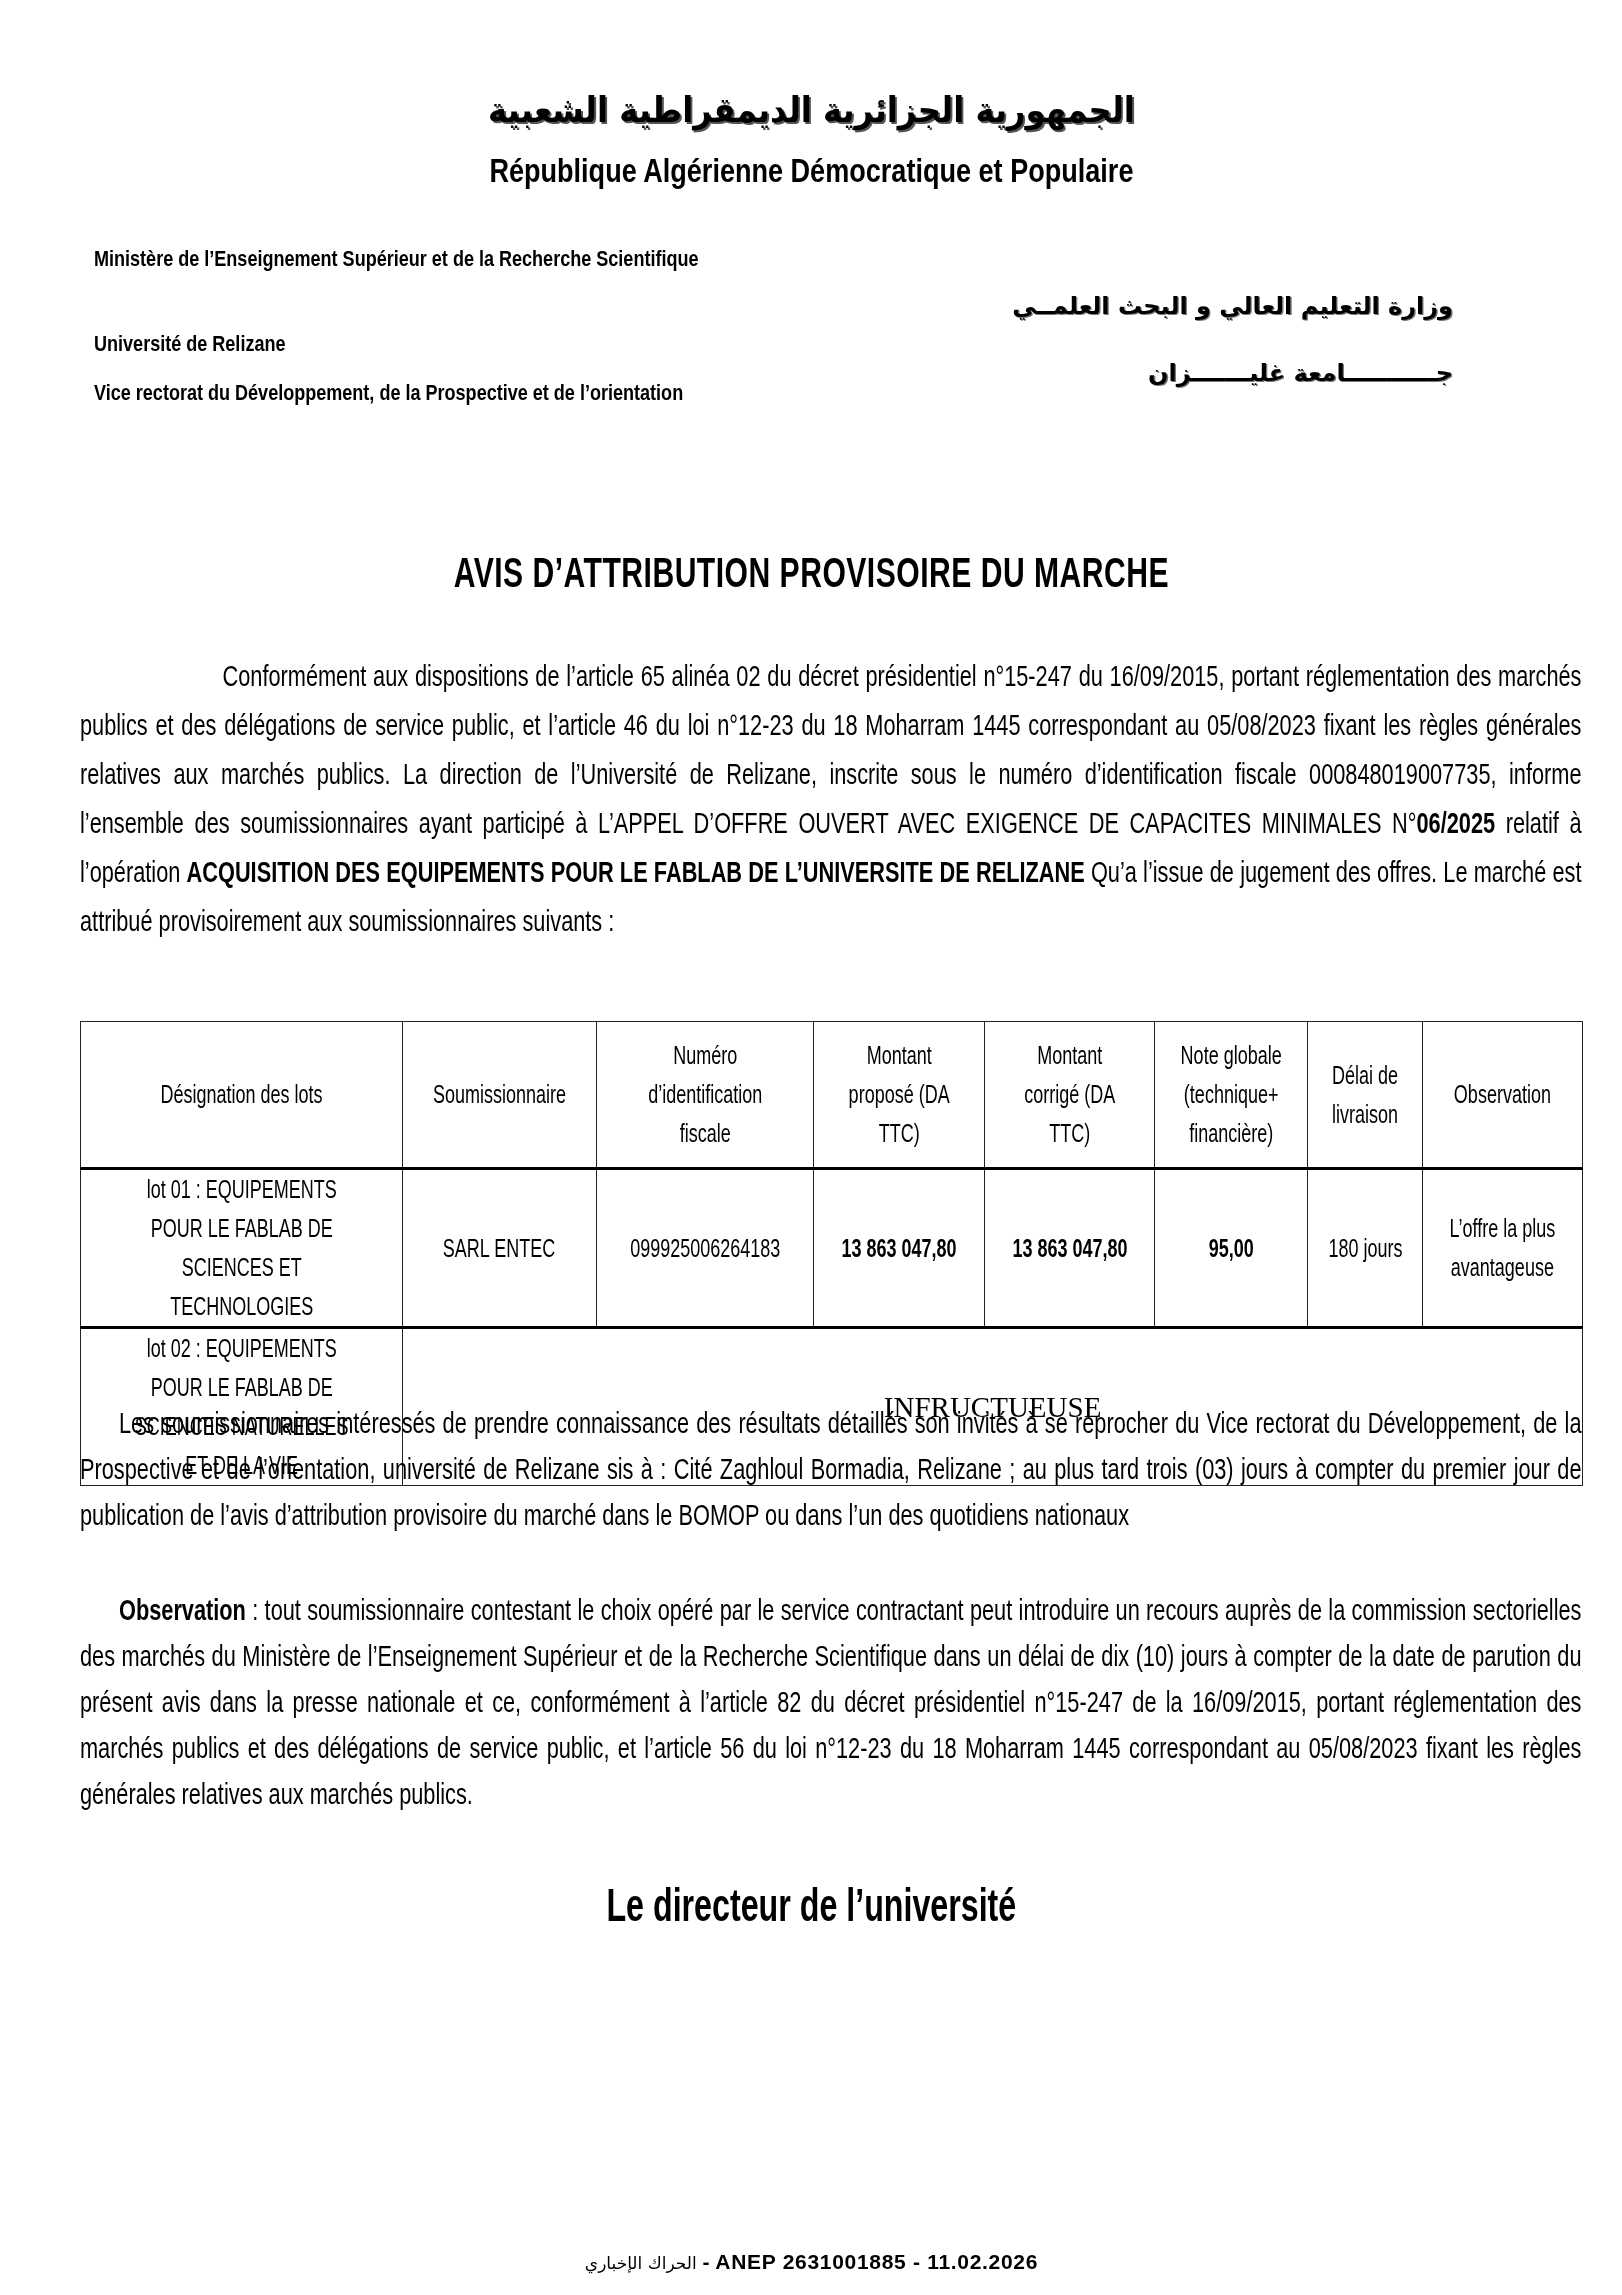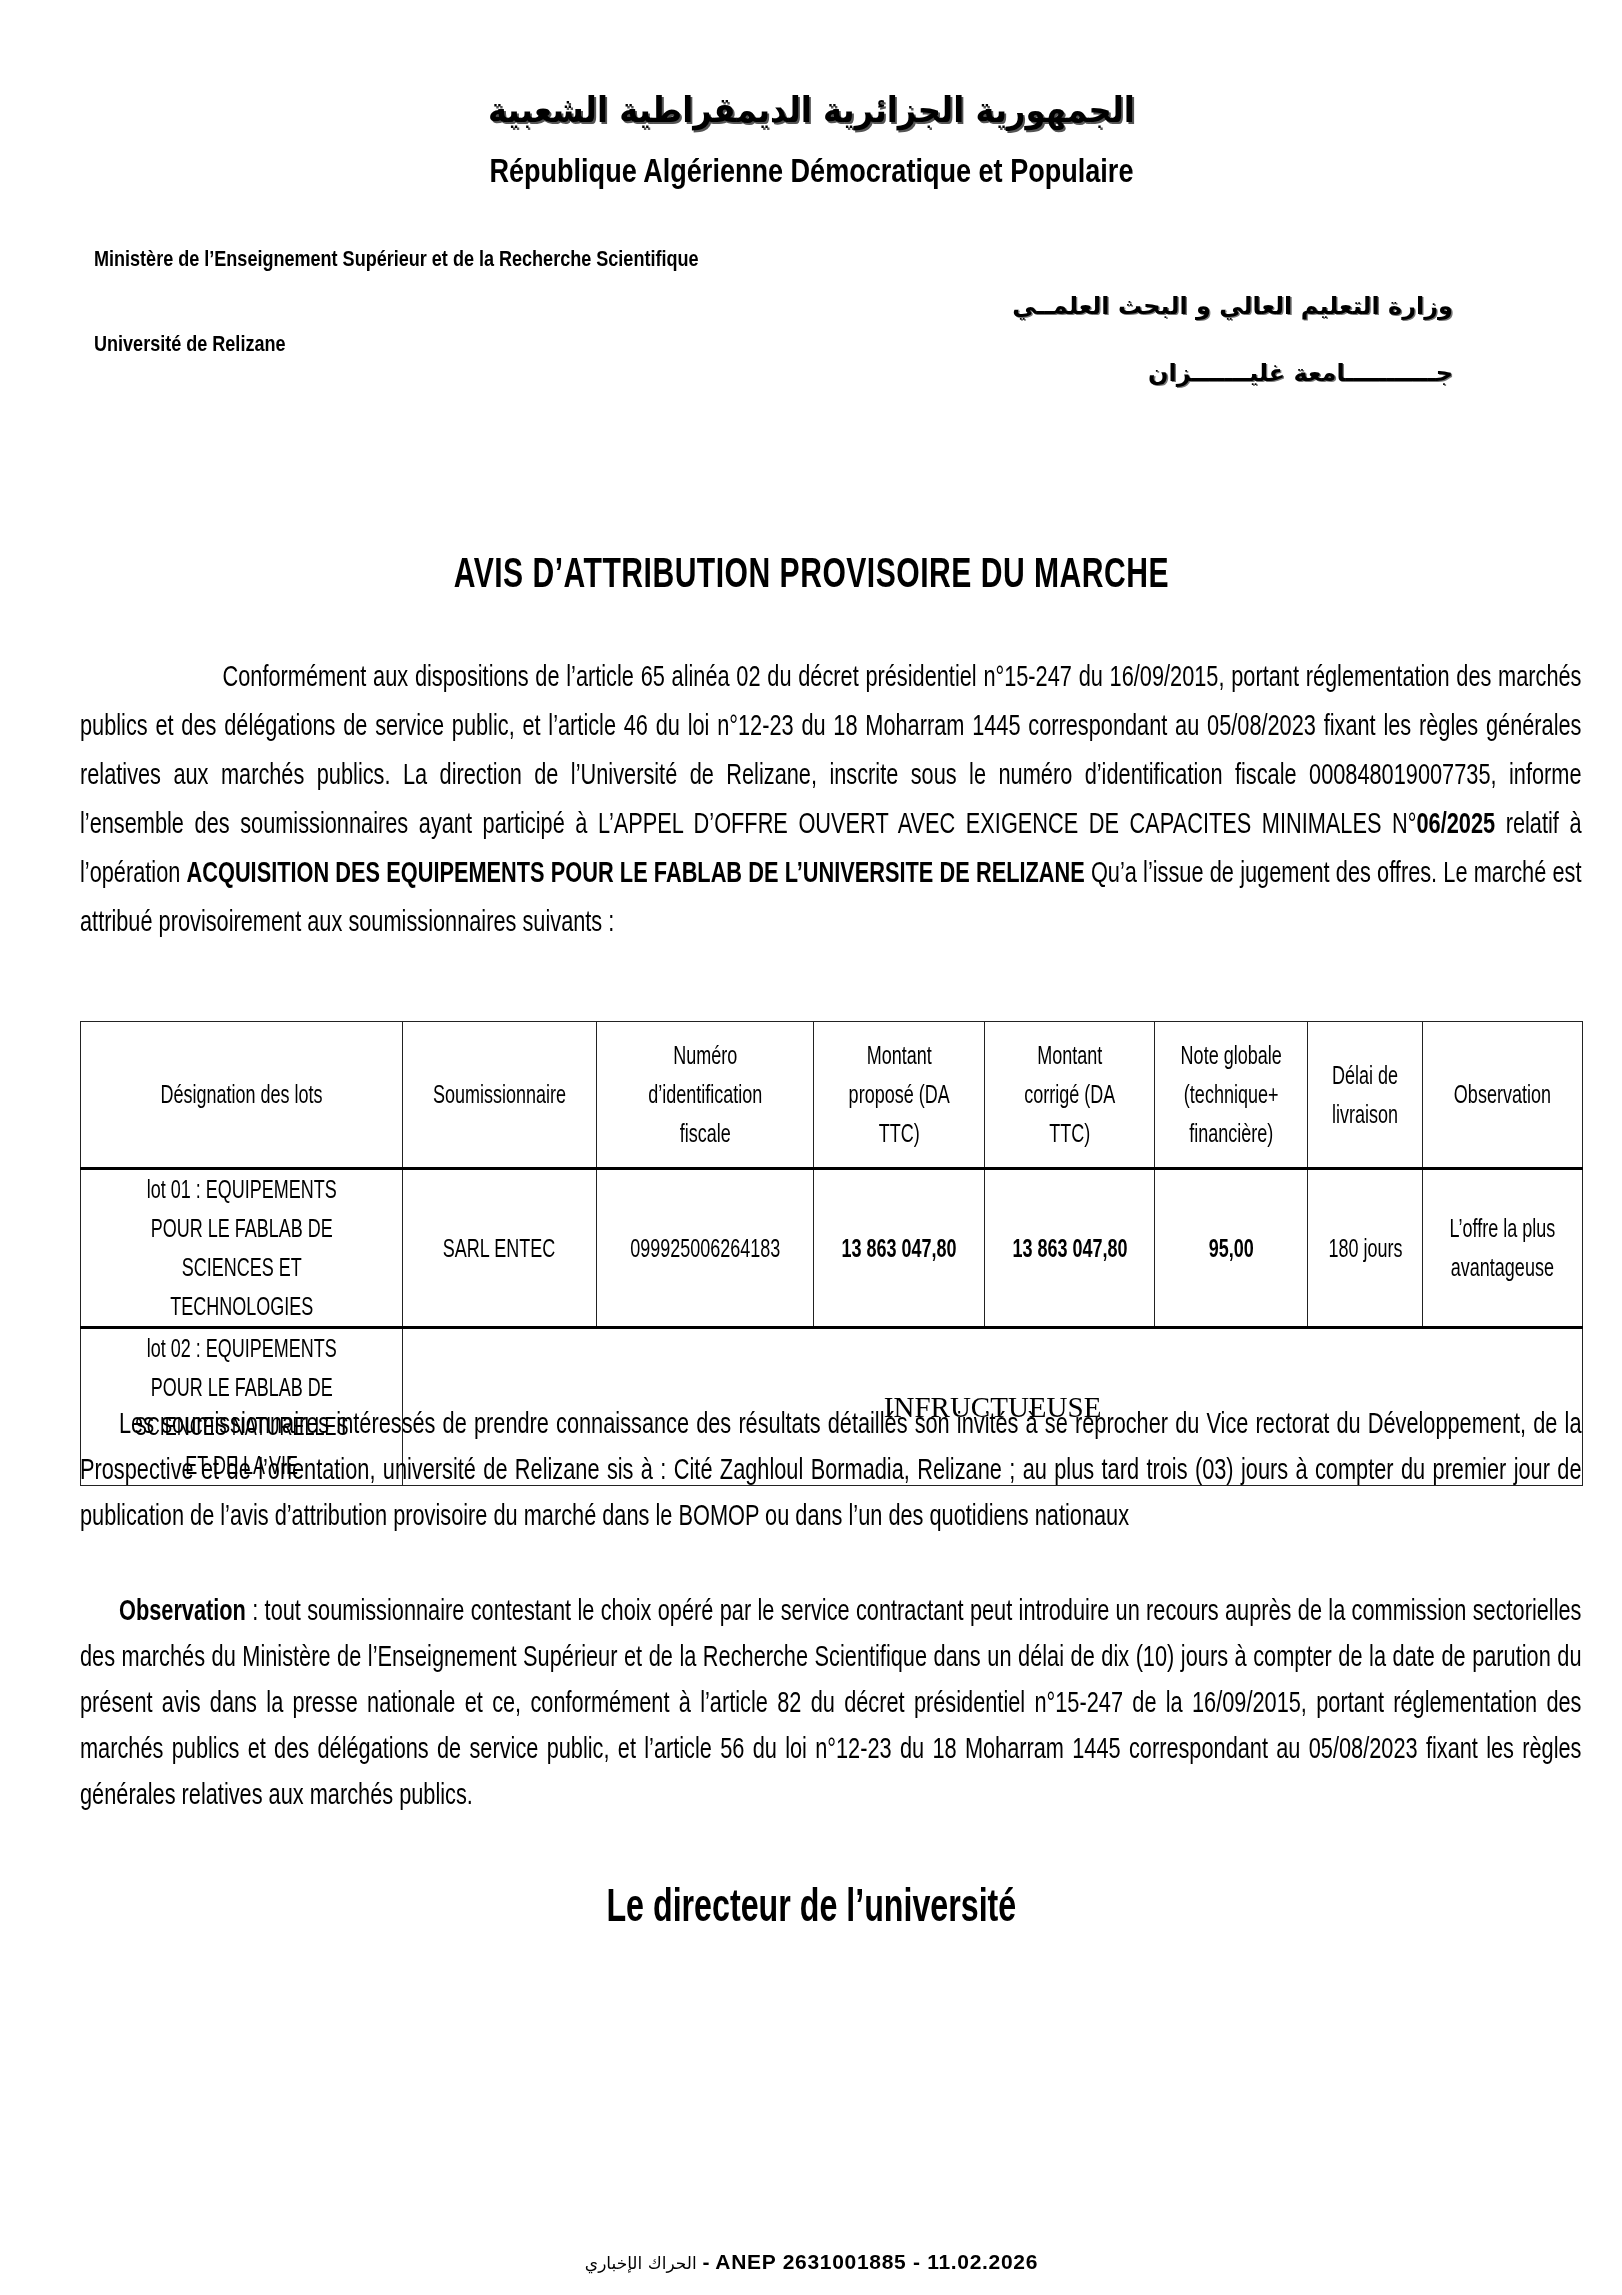--- a/index.html
+++ b/index.html
@@ -68,20 +68,23 @@
 
   <div class="ar-title">الجمهورية الجزائرية الديمقراطية الشعبية</div>
   <div class="fr-title">République Algérienne Démocratique et Populaire</div>
 
   <div class="left-block ministry">
     <div class="row">Ministère de l’Enseignement Supérieur et de la Recherche Scientifique</div>
   </div>
   <div class="left-block univ">
     <div class="row">Université de Relizane</div>
   </div>
+  <div class="left-block vice">
+    <div class="row">Vice rectorat du Développement, de la Prospective et de l’orientation</div>
+  </div>
 
   <div class="right-block ar-min">وزارة التعليم العالي و البحث العلمــي</div>
   <div class="right-block ar-univ">جـــــــــــامعة غليـــــــزان</div>
 
   <div class="notice-title">AVIS D’ATTRIBUTION PROVISOIRE DU MARCHE</div>
 
   <div class="body-text p1">
     <div class="inner"><span>Conformément aux dispositions de l’article 65 alinéa 02 du décret présidentiel n°15-247 du 16/09/2015, portant réglementation des marchés publics et des délégations de service public, et l’article 46 du loi n°12-23 du 18 Moharram 1445 correspondant au 05/08/2023 fixant les règles générales relatives aux marchés publics. La direction de l’Université de Relizane, inscrite sous le numéro d’identification fiscale 000848019007735, informe l’ensemble des soumissionnaires ayant participé à L’APPEL D’OFFRE OUVERT AVEC EXIGENCE DE CAPACITES MINIMALES N°</span><b>06/2025</b><span> relatif à l’opération </span><b>ACQUISITION DES EQUIPEMENTS POUR LE FABLAB DE L’UNIVERSITE DE RELIZANE</b><span> Qu’a l’issue de jugement des offres. Le marché est attribué provisoirement aux soumissionnaires suivants :</span></div>
   </div>
 

